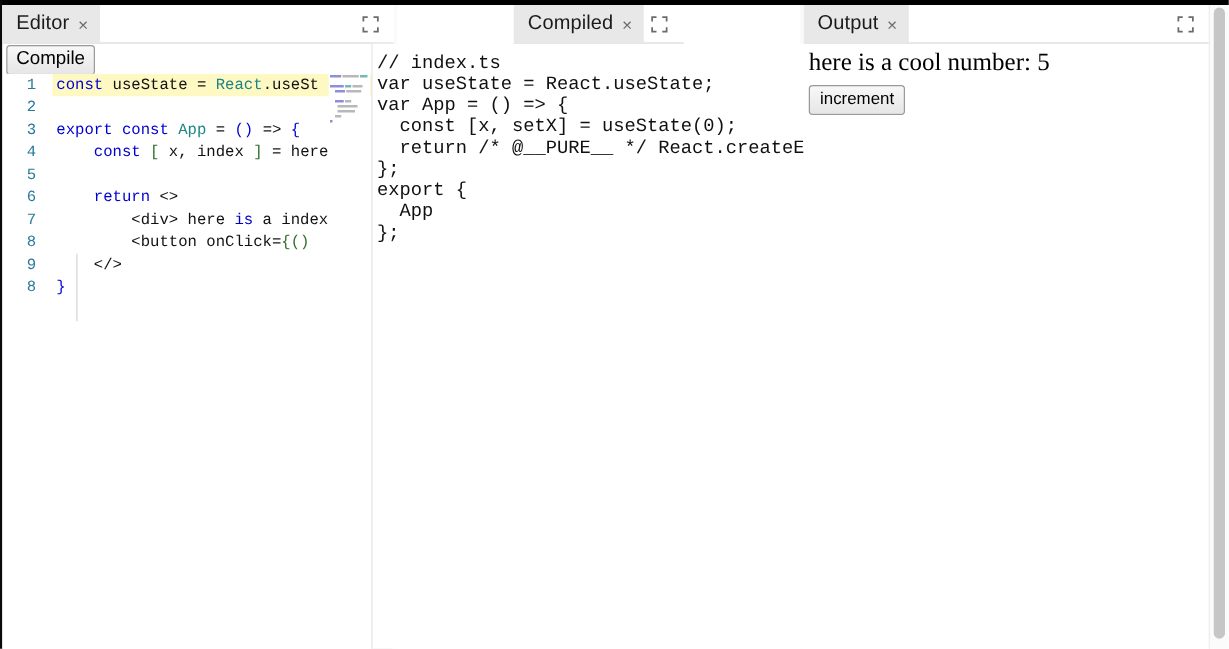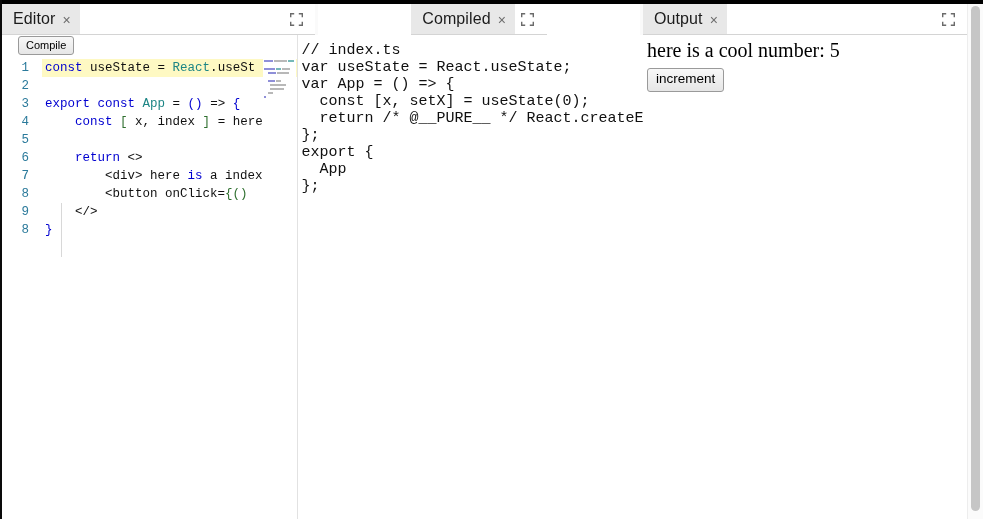--- a/index.html
+++ b/index.html
@@ -100,24 +100,24 @@
 
   
   .editor-toolbar {
     height: 24px;
     flex: none;
     position: relative;
     background: #ffffff;
   }
   .compile-btn {
     position: absolute;
-    left: 16px;
+    left: 3px;
     top: 1px;
     font-family: "Liberation Sans", sans-serif;
-    font-size: 11px;
+    font-size: 15px;
     color: #000000;
     background: linear-gradient(#f8f8f8, #e6e6e6);
     border: 1px solid #9a9a9a;
     border-radius: 3px;
     padding: 2px 7px 3px 7px;
     cursor: pointer;
     line-height: 1.1;
   }
 
   .editor-body {

